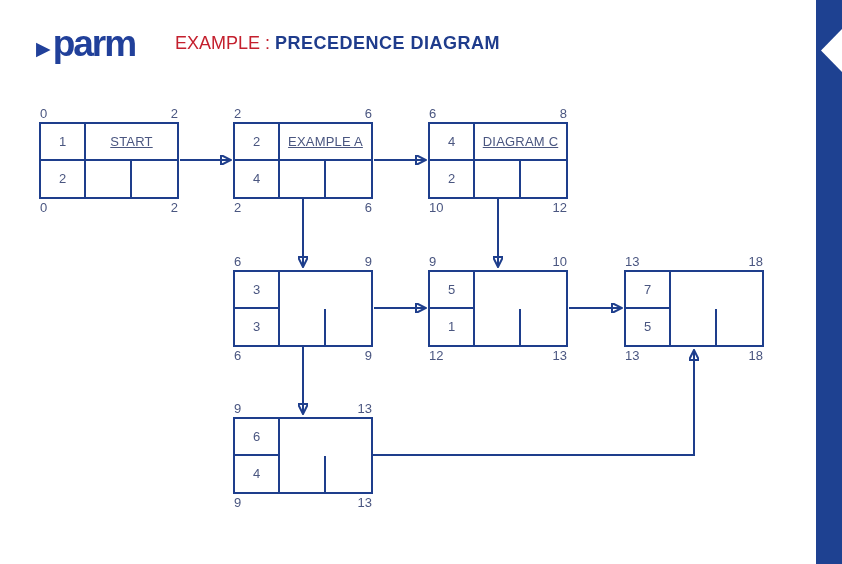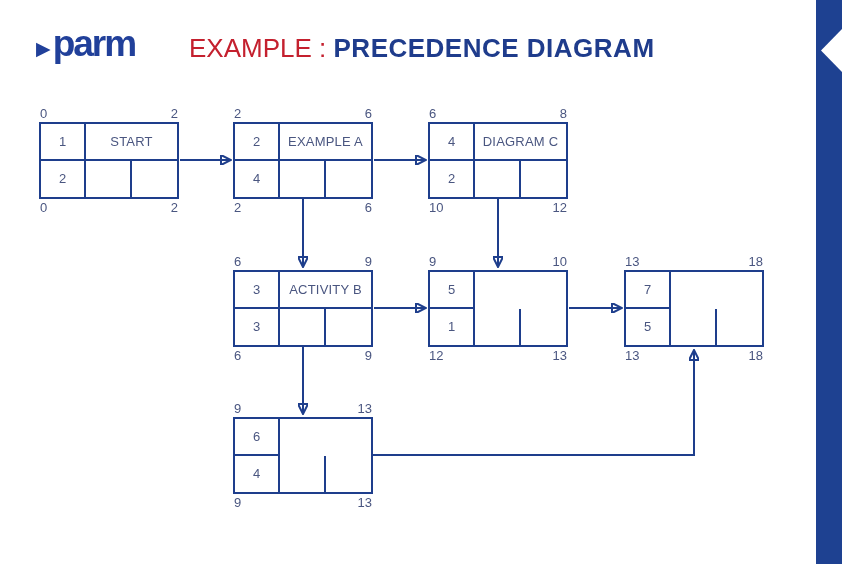--- a/index.html
+++ b/index.html
@@ -38,22 +38,22 @@
     color:var(--logo-blue);
   }
   .logo-triangle{
     font-size:19px;line-height:1;margin-top:9px;margin-right:2px;
     color:var(--logo-blue);
   }
   .logo-text{
     font-size:37px;font-weight:700;letter-spacing:-2px;line-height:1.1;
   }
   .title{
-    position:absolute;left:189px;top:33px;
-    font-size:26px;white-space:nowrap;
+    position:absolute;left:175px;top:33px;
+    font-size:18px;white-space:nowrap;
   }
   .title .red{color:var(--title-red);font-weight:500;}
   .title .blue{color:var(--title-blue);font-weight:800;letter-spacing:0.5px;}
 
   
   .node{
     position:absolute;width:140px;height:77px;
     border:2px solid var(--line);
     box-sizing:border-box;
     background:#ffffff;
@@ -62,21 +62,21 @@
     display:grid;width:100%;height:100%;
     grid-template-columns:45px 46px 1fr;
     grid-template-rows:1fr 1fr;
   }
   .cell{
     display:flex;align-items:center;justify-content:center;
     font-size:13px;color:var(--muted);
     box-sizing:border-box;
   }
   .cell.id   {grid-column:1;grid-row:1;border-right:2px solid var(--line);border-bottom:2px solid var(--line);}
-  .cell.name {grid-column:2/4;grid-row:1;border-bottom:2px solid var(--line);letter-spacing:0.2px;}
+  .cell.name {grid-column:2/4;grid-row:1;border-bottom:2px solid var(--line);letter-spacing:0.2px;text-decoration:underline;}
   .cell.dur  {grid-column:1;grid-row:2;border-right:2px solid var(--line);}
   .cell.mid  {grid-column:2;grid-row:2;border-right:2px solid var(--line);}
   .cell.end  {grid-column:3;grid-row:2;}
 
   .corner{
     position:absolute;font-size:13px;line-height:1;color:var(--muted);
   }
   .corner.es{top:-17px;left:-1px;}
   .corner.ef{top:-17px;right:-1px;text-align:right;}
   .corner.ls{bottom:-17px;left:-1px;}
@@ -157,21 +157,20 @@
     </div>
   </div>
 
   <div class="node" style="left:233px;top:270px">
     <span class="corner es">6</span>
     <span class="corner ef">9</span>
     <span class="corner ls">6</span>
     <span class="corner lf">9</span>
     <div class="grid">
       <div class="cell id">3</div>
-      <div class="cell name">ACTIVITY B</div>
       <div class="cell dur">3</div>
       <div class="cell mid"></div>
       <div class="cell end"></div>
     </div>
   </div>
 
   <div class="node" style="left:428px;top:270px">
     <span class="corner es">9</span>
     <span class="corner ef">10</span>
     <span class="corner ls">12</span>

